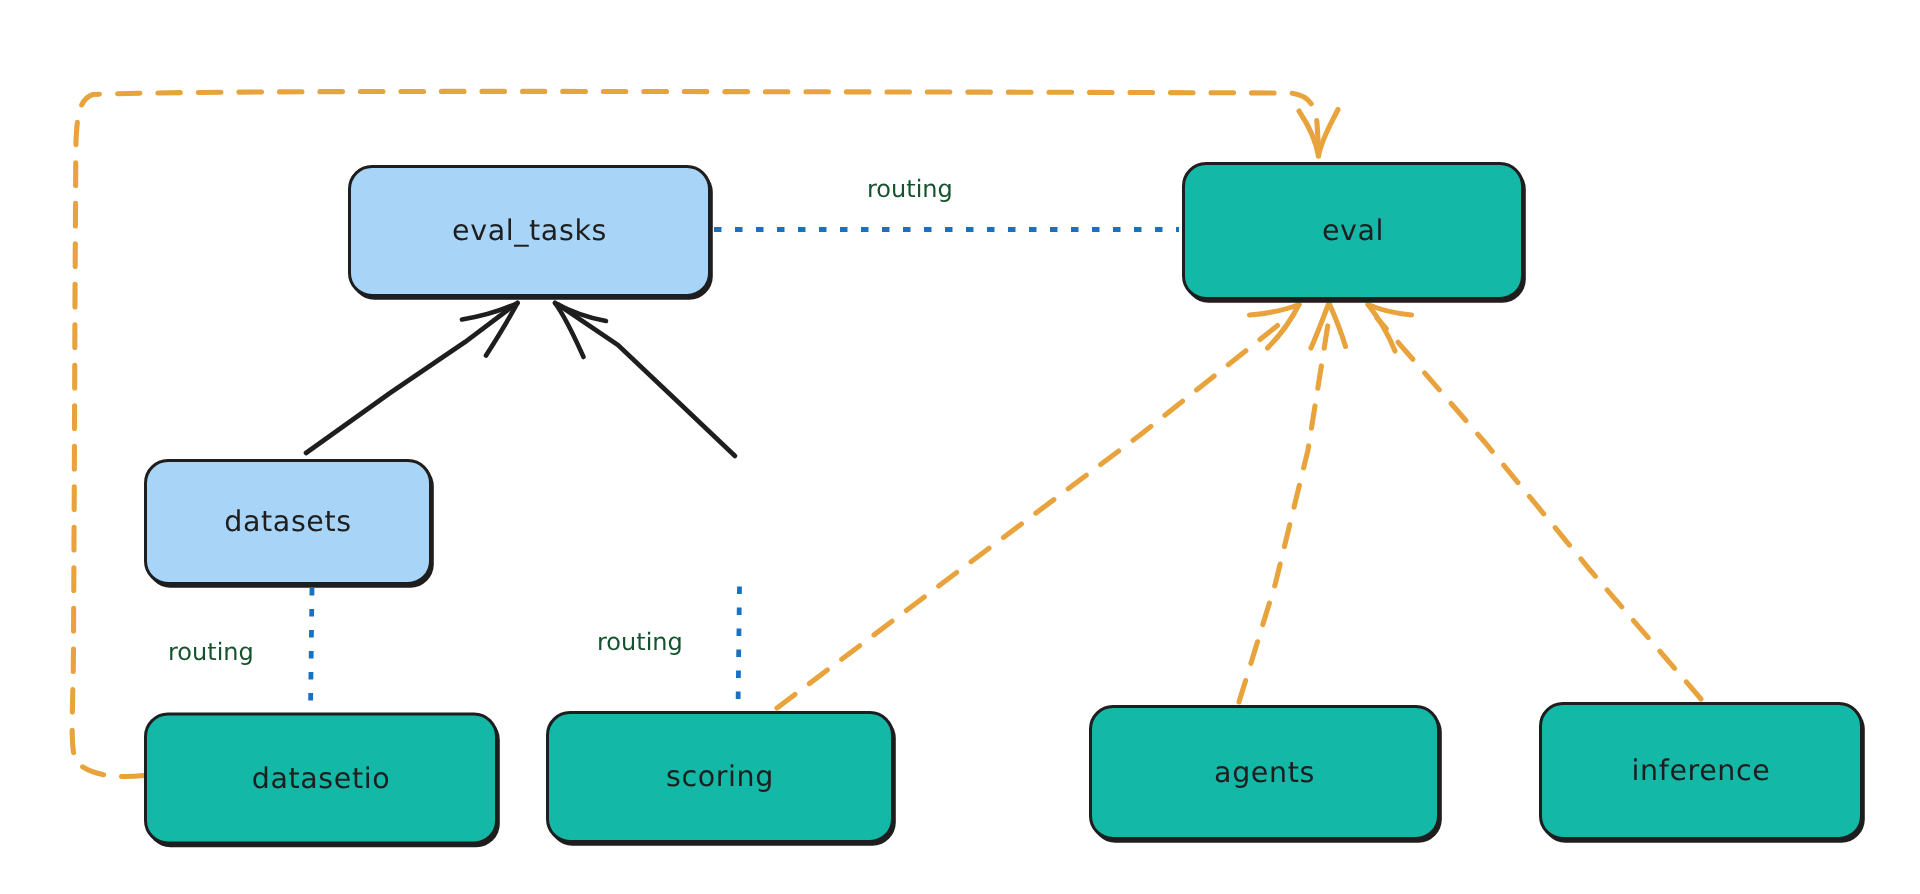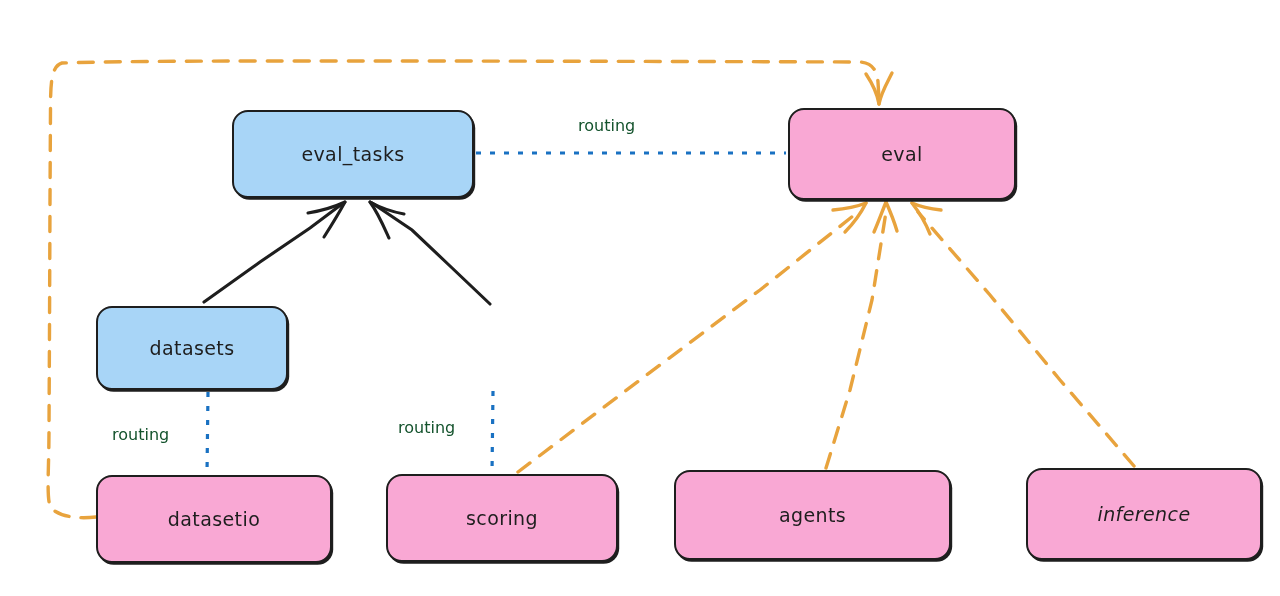--- a/index.html
+++ b/index.html
@@ -31,21 +31,21 @@
     position: absolute;
     box-sizing: border-box;
     border: 2.6px solid #1e1e1e;
     border-radius: 16px;
     display: flex;
     align-items: center;
     justify-content: center;
     box-shadow: 1.6px 2.2px 0 -0.4px #1e1e1e;
   }
   .node.api  { background: #a8d5f7; }
-  .node.prov { background: #f9a8d4; }
+  .node.prov { background: #14b8a6; }
   .node-label {
     font-family: "DejaVu Sans", sans-serif;
     font-size: 19px;
     color: #1e1e1e;
     letter-spacing: 0.4px;
     white-space: nowrap;
     user-select: none;
   }
   .edge-label {
     position: absolute;
@@ -124,29 +124,29 @@
 
   <div class="node api" style="left:96px; top:306px; width:192px; height:84px;">
     <span class="node-label">datasets</span>
   </div>
 
 
   <div class="node prov" style="left:96px; top:475px; width:236px; height:88px;">
     <span class="node-label">datasetio</span>
   </div>
 
-  <div class="node prov" style="left:386px; top:474px; width:232px; height:88px;justify-content:center;">
+  <div class="node prov" style="left:364px; top:474px; width:232px; height:88px;justify-content:center;">
     <span class="node-label">scoring</span>
   </div>
 
-  <div class="node prov" style="left:674px; top:470px; width:277px; height:90px;">
+  <div class="node prov" style="left:726px; top:470px; width:234px; height:90px;">
     <span class="node-label">agents</span>
   </div>
 
-  <div class="node prov" style="left:1026px; top:468px; width:236px; height:92px;font-style:italic;">
+  <div class="node prov" style="left:1026px; top:468px; width:216px; height:92px;">
     <span class="node-label">inference</span>
   </div>
 
   <span class="edge-label" style="left:578px; top:116px;">routing</span>
 
   <span class="edge-label" style="left:112px; top:425px;">routing</span>
 
   <span class="edge-label" style="left:398px; top:418px;">routing</span>
 
 </div>

